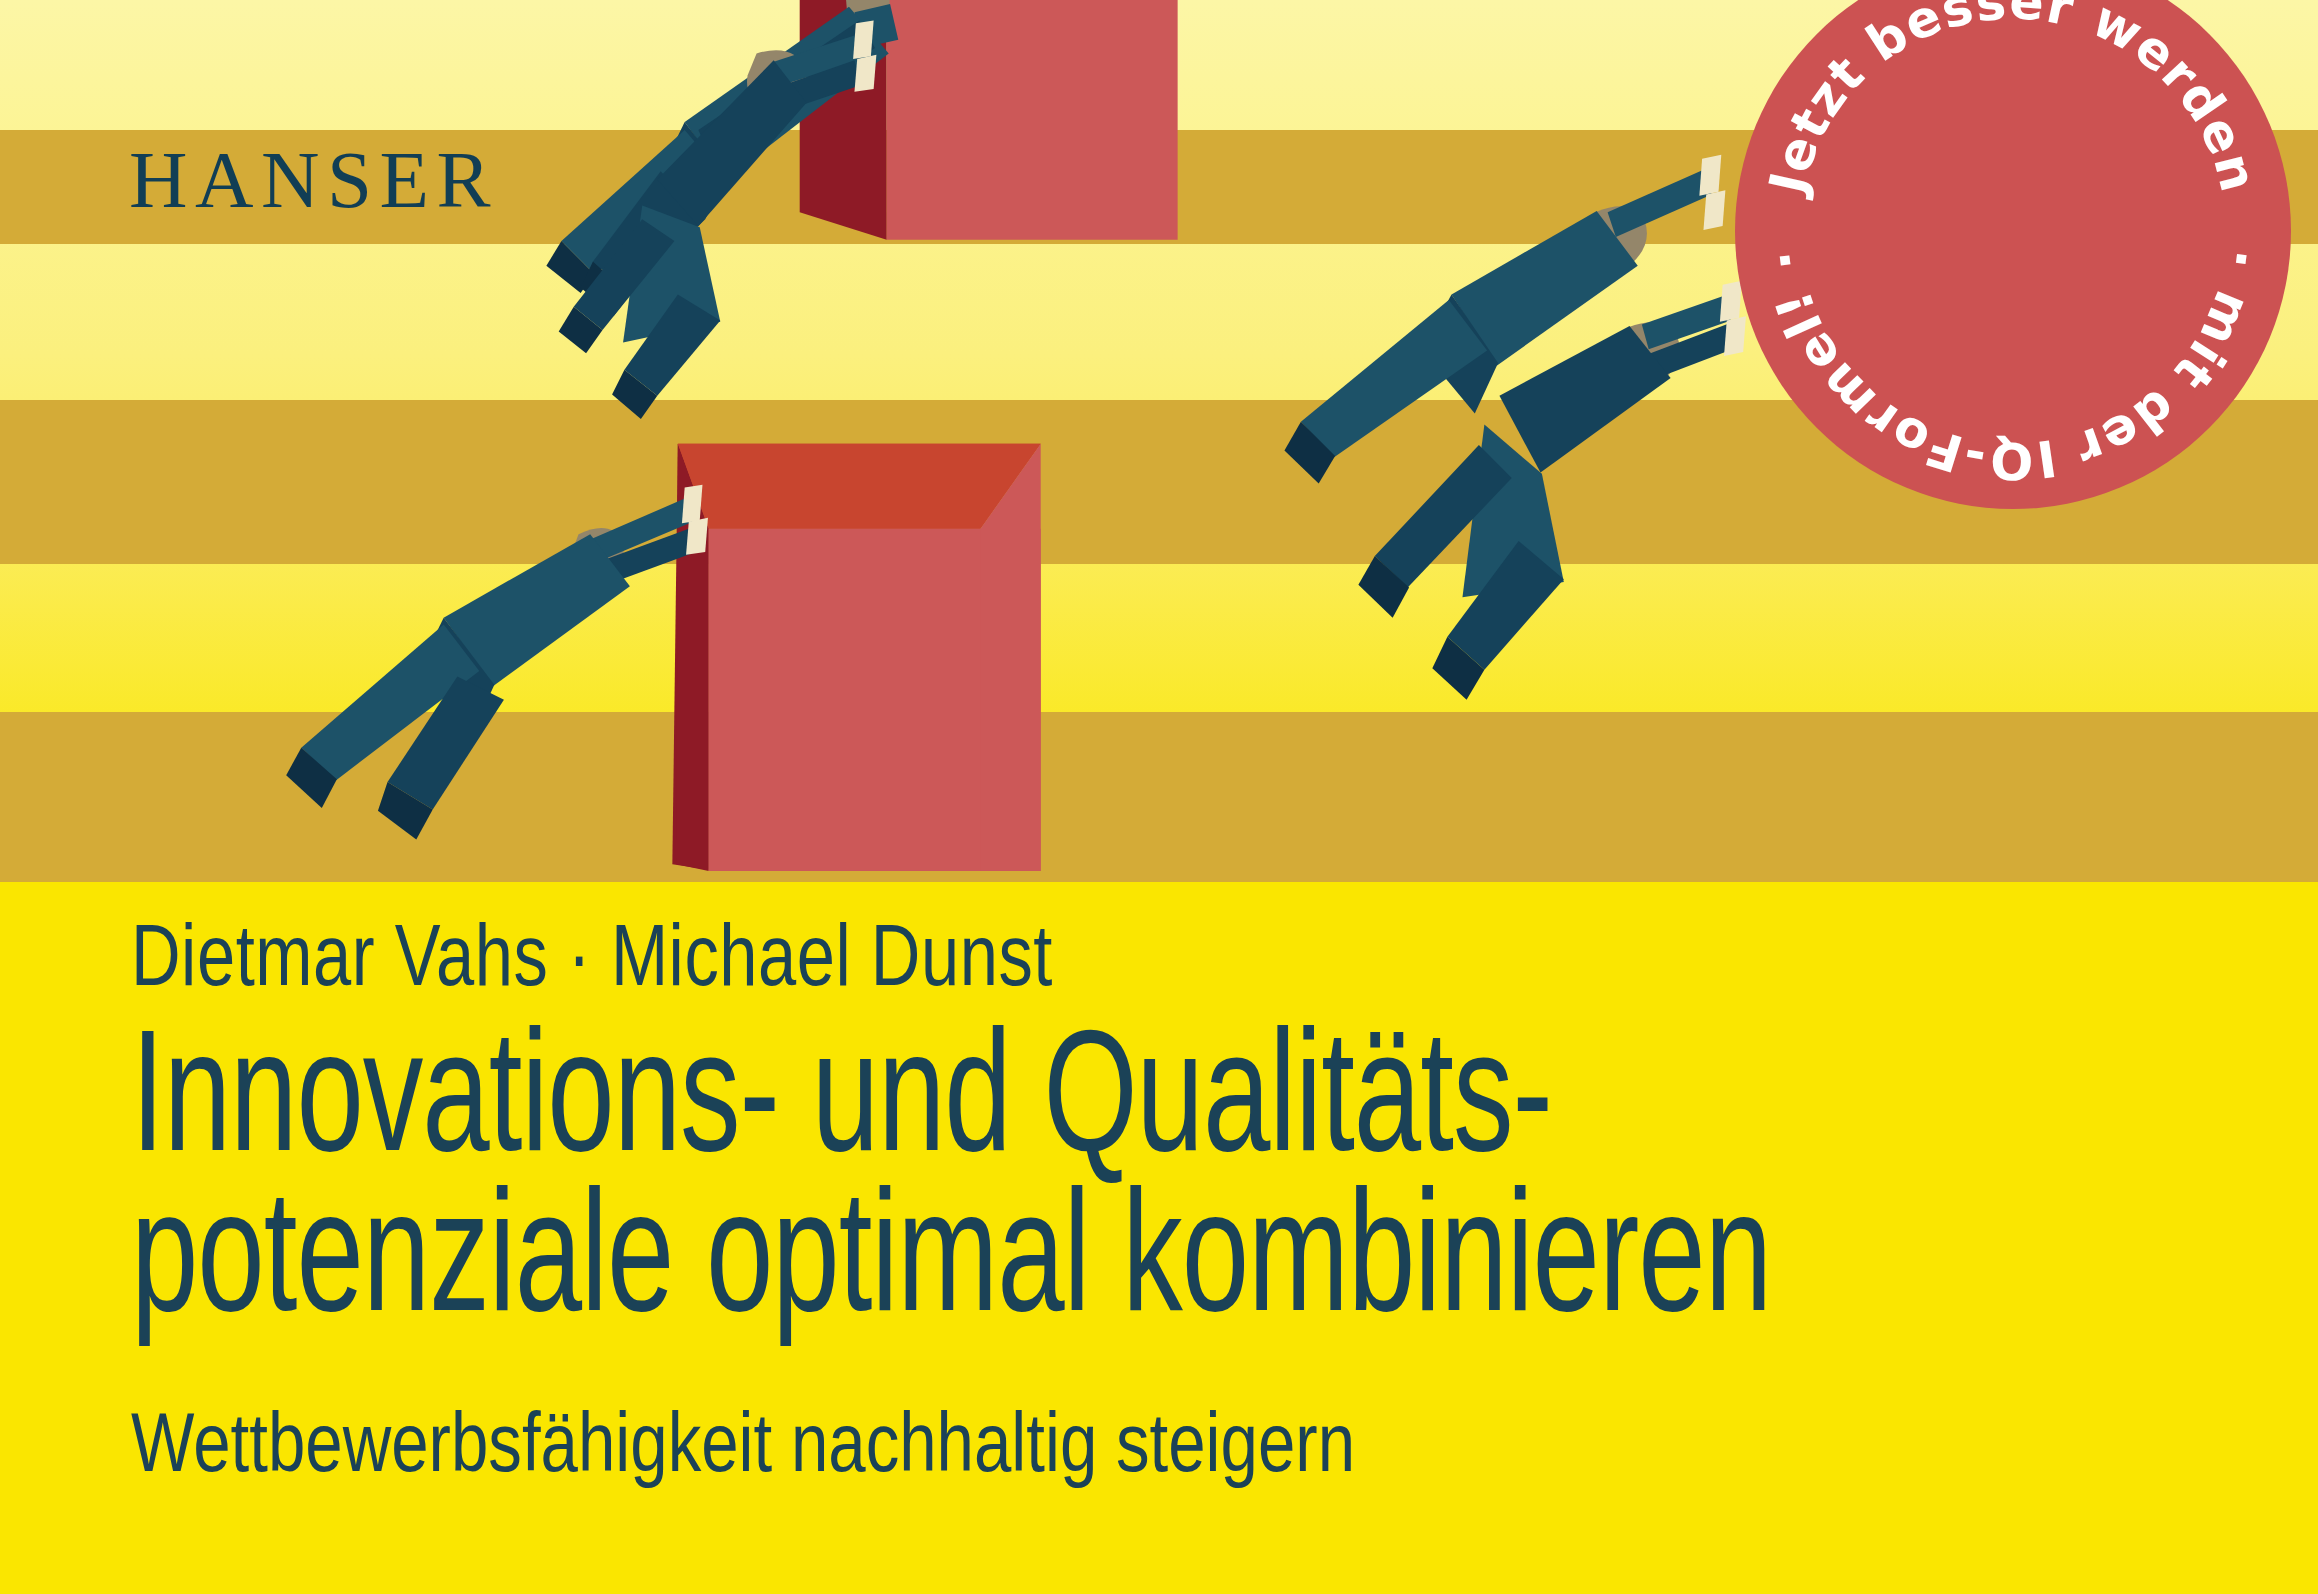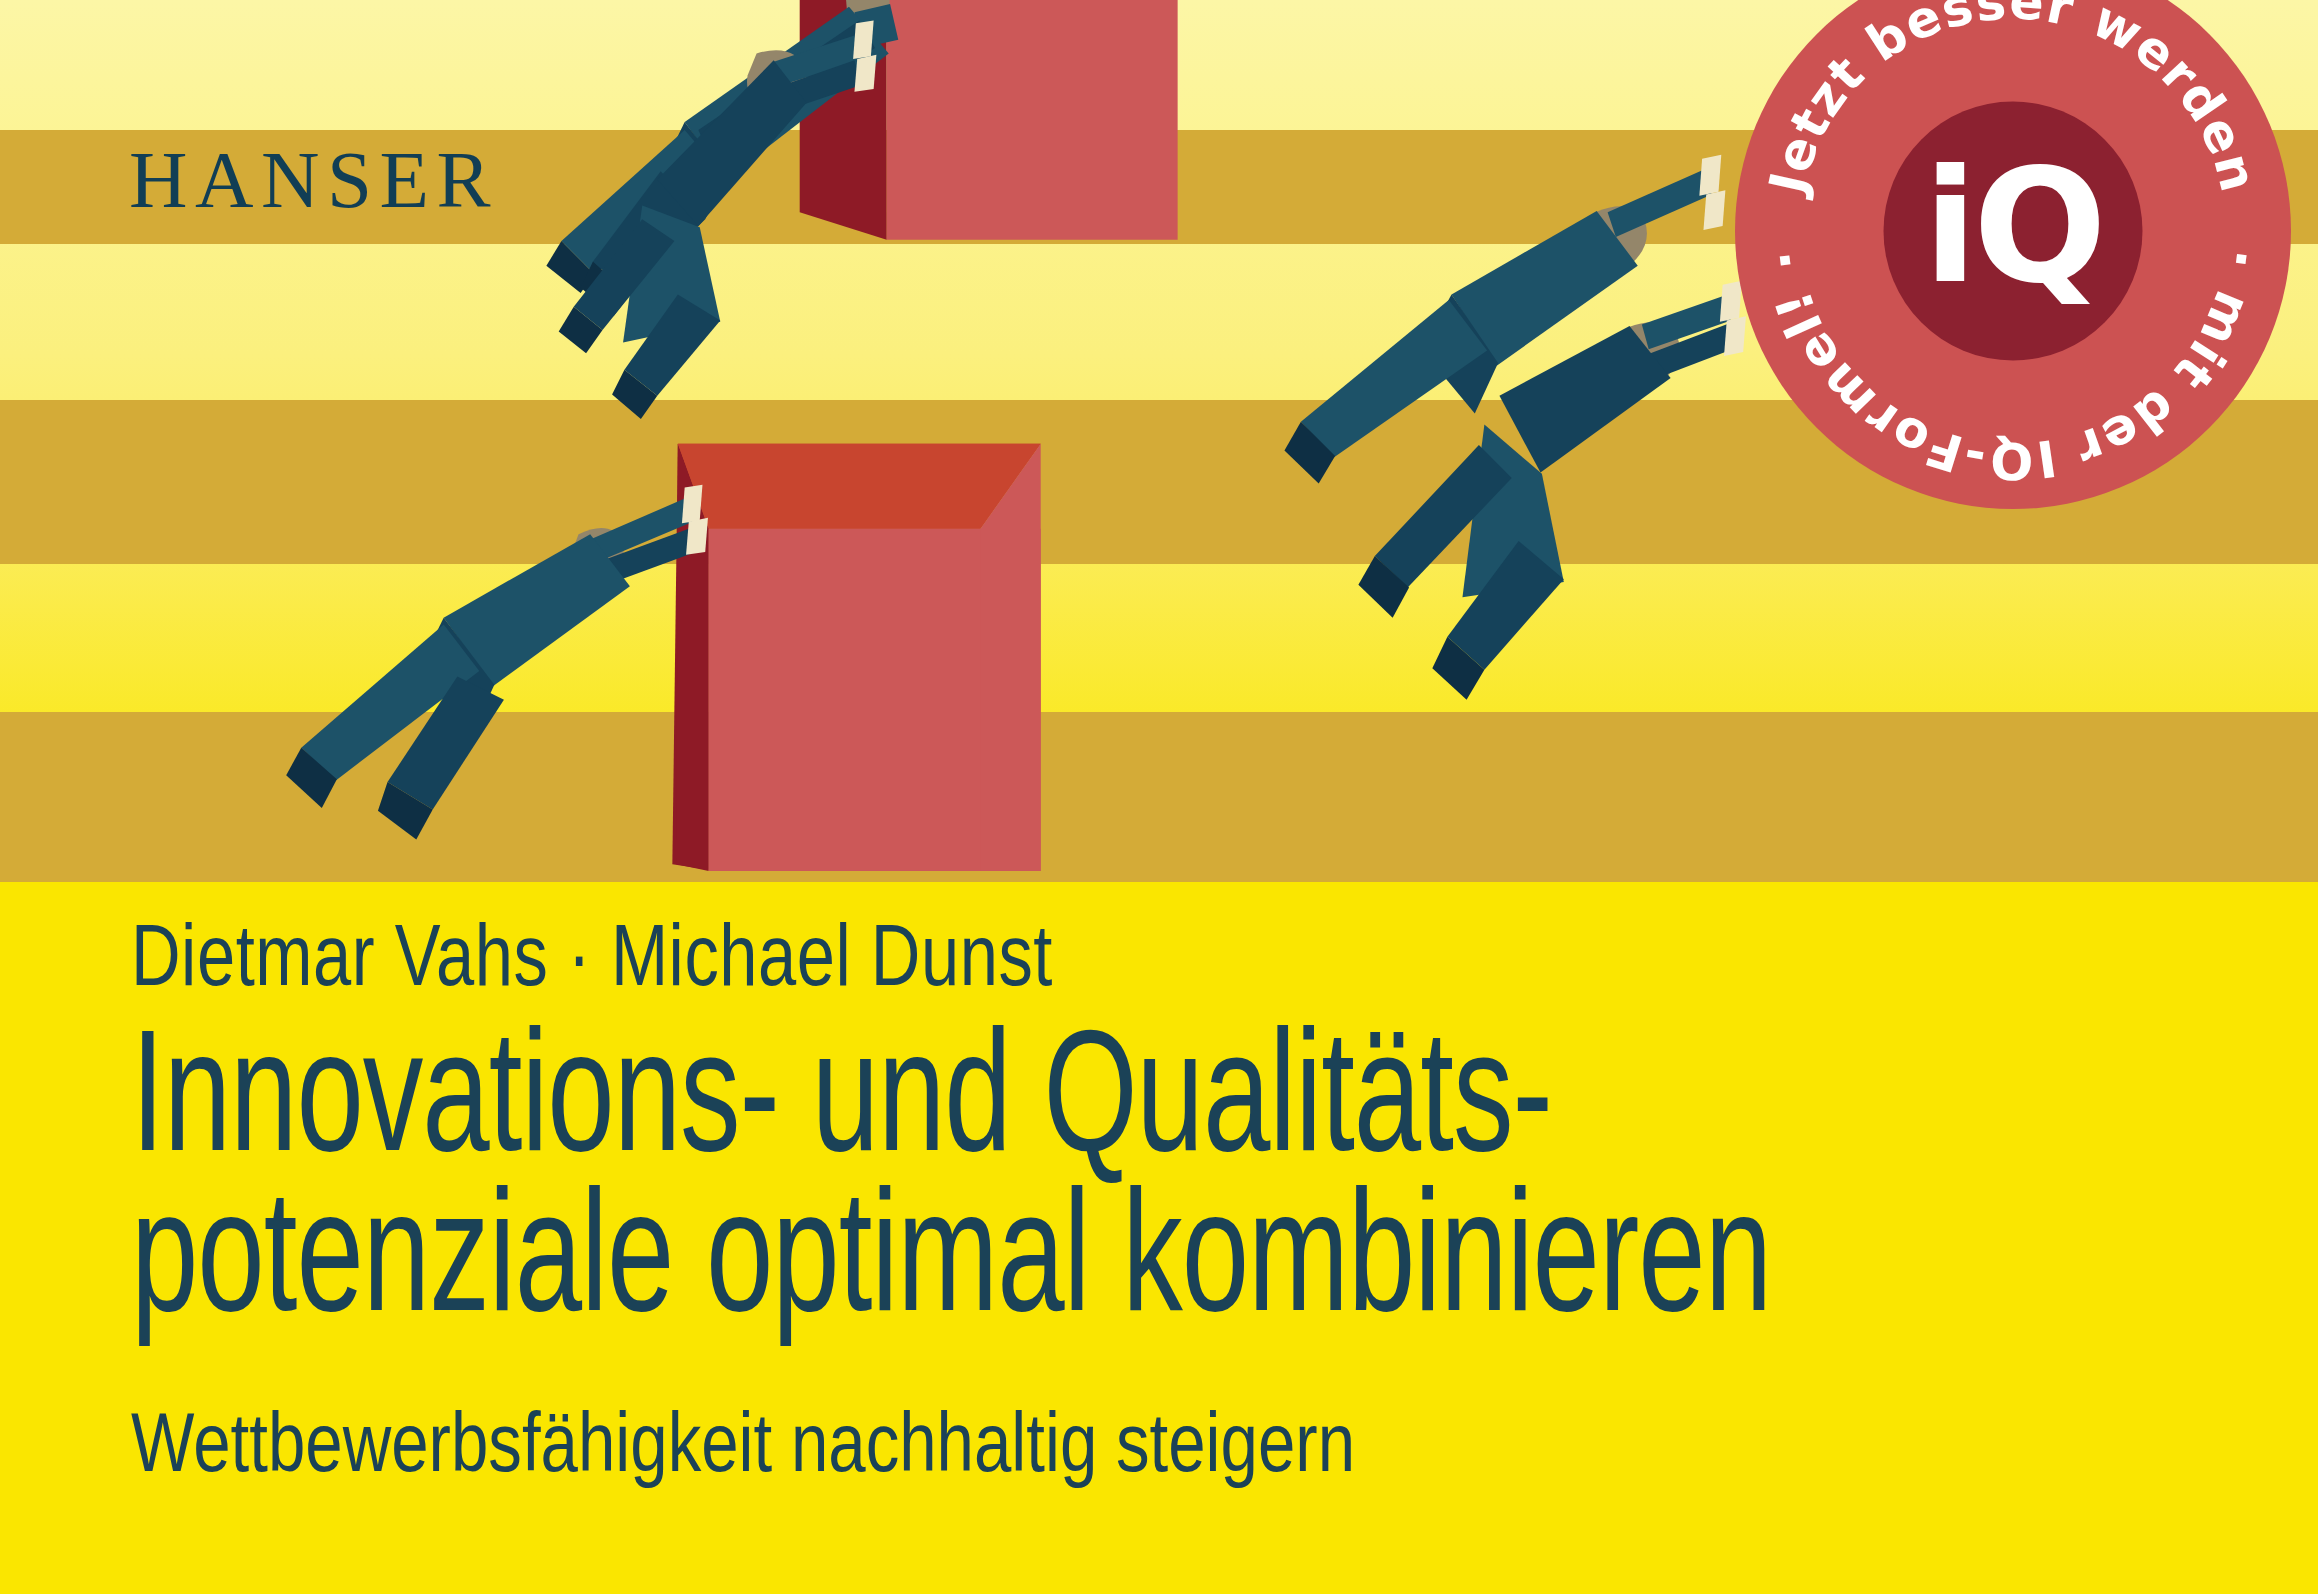--- a/index.html
+++ b/index.html
@@ -248,23 +248,20 @@
         <text>
           <textPath href="#arcBot" startOffset="50%" text-anchor="middle">mit der IQ-Formel!</textPath>
         </text>
         <text>
           <textPath href="#arcBot" startOffset="4%" text-anchor="middle">·</textPath>
         </text>
         <text>
           <textPath href="#arcBot" startOffset="96%" text-anchor="middle">·</textPath>
         </text>
       </svg>
-      <div class="badge-inner">
-        <div class="badge-iq">iQ</div>
-      </div>
     </div>
 
   </div>
 
   <div class="panel"></div>
 
   <div class="authors">Dietmar Vahs · Michael Dunst</div>
   <div class="title t1">Innovations- und Qualitäts-</div>
   <div class="title t2">potenziale optimal kombinieren</div>
   <div class="subtitle">Wettbewerbsfähigkeit nachhaltig steigern</div>

